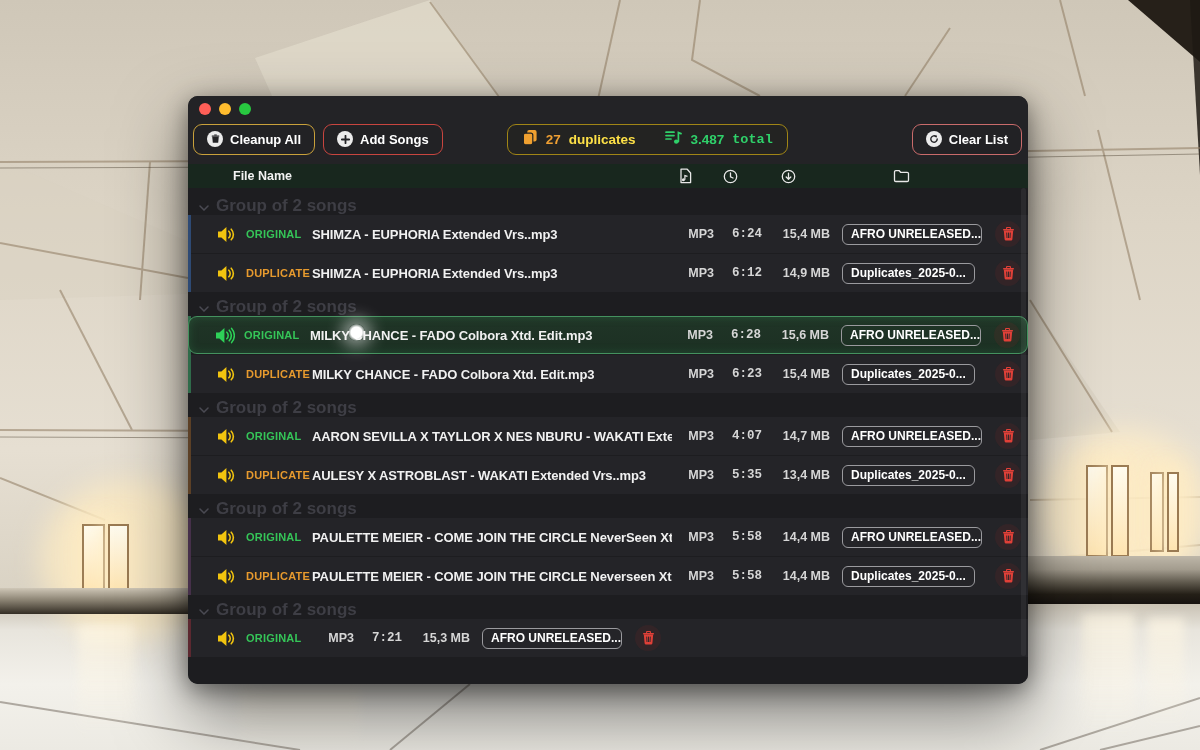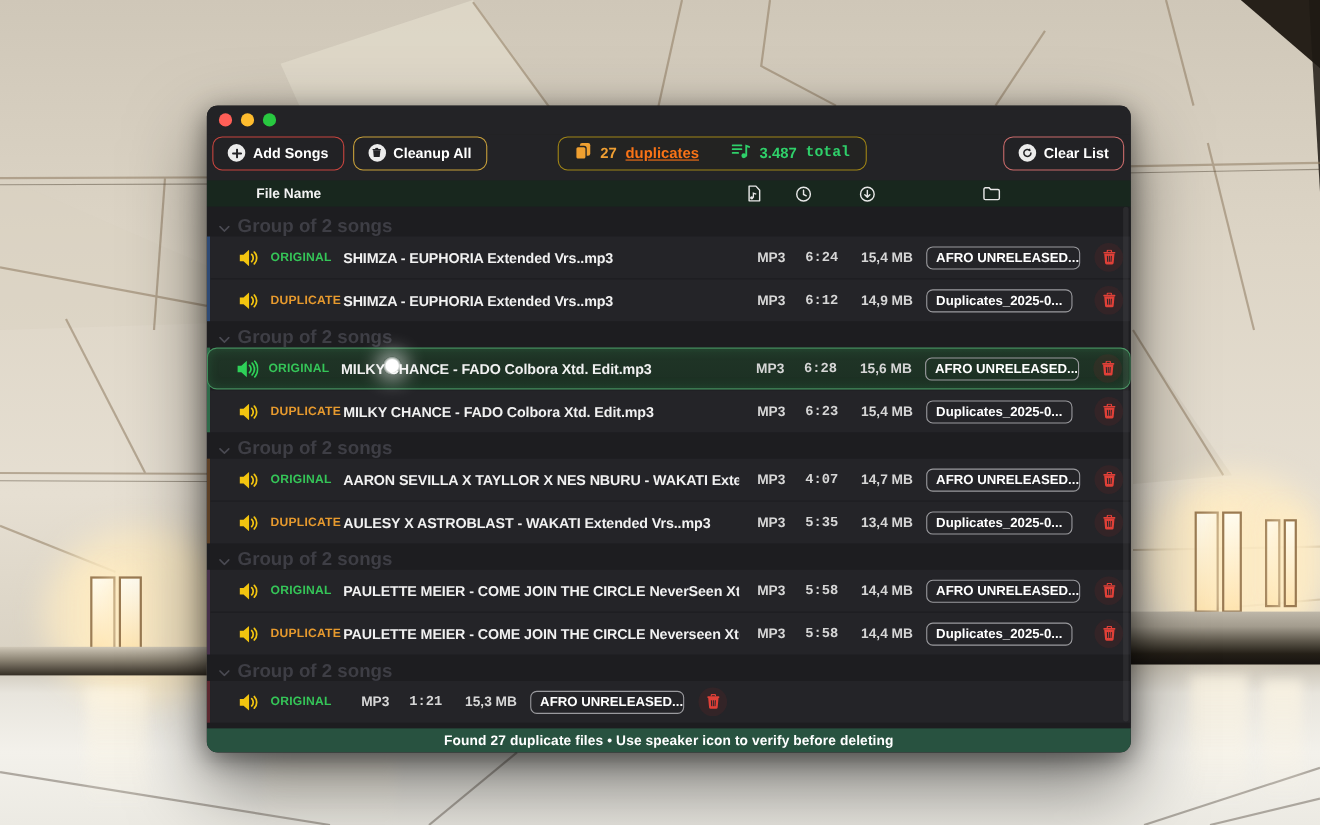--- a/index.html
+++ b/index.html
@@ -136,48 +136,48 @@
 
 <div class="window">
 
   <div class="titlebar">
     <div class="tl" style="background: rgb(255, 95, 87);"></div>
     <div class="tl" style="background: rgb(254, 188, 46);"></div>
     <div class="tl" style="background: rgb(40, 200, 64);"></div>
   </div>
 
   <div class="toolbar">
-    <div class="tbtn" id="btn-add" style="border-color: rgb(200, 69, 63);">
-      <span class="ico-circle">
-        <svg width="9" height="9" viewBox="0 0 9 9">
-            <path d="M4.5 .8v7.4M.8 4.5h7.4" stroke="#232326" stroke-width="1.8" stroke-linecap="round"></path>
-          </svg>
-      </span>
-      <span>Add Songs</span>
-    </div>
     <div class="tbtn" id="btn-cleanup" style="border-color: rgb(201, 161, 59);">
       <span class="ico-circle">
         <svg width="9" height="10" viewBox="0 0 9 10">
             <path d="M1.2 2.6h6.6l-.6 6.2H1.8z" fill="#232326"></path>
             <rect x=".6" y="1.4" width="7.8" height="1.1" rx=".5" fill="#232326"></rect>
             <rect x="3.1" y=".4" width="2.8" height="1" rx=".4" fill="#232326"></rect>
           </svg>
       </span>
       <span>Cleanup All</span>
     </div>
+    <div class="tbtn" id="btn-add" style="border-color: rgb(200, 69, 63);">
+      <span class="ico-circle">
+        <svg width="9" height="9" viewBox="0 0 9 9">
+            <path d="M4.5 .8v7.4M.8 4.5h7.4" stroke="#232326" stroke-width="1.8" stroke-linecap="round"></path>
+          </svg>
+      </span>
+      <span>Add Songs</span>
+    </div>
 
     <div class="stats" id="stats-badge" style="border-color: rgb(160, 133, 22);">
       <span>
         <svg width="16" height="17" viewBox="0 0 16 17">
             <rect x="5.2" y="1" width="9.4" height="11.6" rx="2" fill="#f0a030"></rect>
             <rect x="1.4" y="4.2" width="9.4" height="11.6" rx="2" fill="#f0a030" stroke="#232322" stroke-width="1.2"></rect>
           </svg>
       </span>
       <span id="dup-count" style="color: rgb(239, 159, 51);">27</span>
-      <span id="dup-label" style="color: #f97316; text-decoration: underline;">duplicates</span>
+      <span id="dup-label" style="color: #fde047;">duplicates</span>
       <span class="sep"></span>
       <span>
         <svg width="17" height="15" viewBox="0 0 17 15">
             <path d="M1 2.2h8M1 5.6h8M1 9h5" stroke="#2fd06a" stroke-width="1.7" stroke-linecap="round"></path>
             <circle cx="11.2" cy="11.6" r="2.2" fill="#2fd06a"></circle>
             <path d="M13.4 11.6V2.6l2.6 1" stroke="#2fd06a" stroke-width="1.7" stroke-linecap="round" fill="none"></path>
           </svg>
       </span>
       <span id="tot-count" style="color: rgb(47, 208, 106);">3.487</span>
       <span id="tot-label" style="color: rgb(47, 208, 106); font-family: Liberation Mono, monospace;">total</span>
@@ -493,21 +493,21 @@
           <div class="row">
       <div class="c-speaker">
               <svg width="21" height="17" viewBox="0 0 21 17">
   <path d="M2 5.5h3.4L10.4 1v15L5.4 11.5H2z" fill="#f2c40f"></path>
   <path d="M12.8 5.2a4.6 4.6 0 0 1 0 6.6" stroke="#f2c40f" stroke-width="1.6" fill="none" stroke-linecap="round"></path>
   <path d="M15.2 3.2a7.6 7.6 0 0 1 0 10.6" stroke="#f2c40f" stroke-width="1.6" fill="none" stroke-linecap="round"></path>
   </svg>
             </div>
       <div class="c-tag" style="color:#35c558">ORIGINAL</div>
       <div class="c-type">MP3</div>
-      <div class="c-dur">1:21</div>
+      <div class="c-dur">7:21</div>
       <div class="c-size">15,3 MB</div>
       <div class="c-loc">
               <span>AFRO UNRELEASED...</span>
             </div>
       <div class="c-del">
         <span class="del-circle">
                 <svg width="13" height="14" viewBox="0 0 13 14">
   <path d="M1.8 3.6h9.4l-.8 8.6a1.4 1.4 0 0 1-1.4 1.2H4a1.4 1.4 0 0 1-1.4-1.2z" fill="#e04038"></path>
   <rect x="1" y="2" width="11" height="1.5" rx=".7" fill="#e04038"></rect>
   <path d="M4.6 2V1.1a.7.7 0 0 1 .7-.7h2.4a.7.7 0 0 1 .7.7V2" fill="none" stroke="#e04038" stroke-width="1.1"></path>
@@ -516,14 +516,13 @@
               </span>
       </div>
           </div>
         </div>
       </div>
     </div>
 
   <div class="cursor-dot"></div>
   <div class="scroll-track"></div>
 
-  <div class="footer">Found 27 duplicate files • Use speaker icon to verify before deleting</div>
 </div>
 
 </body></html>

